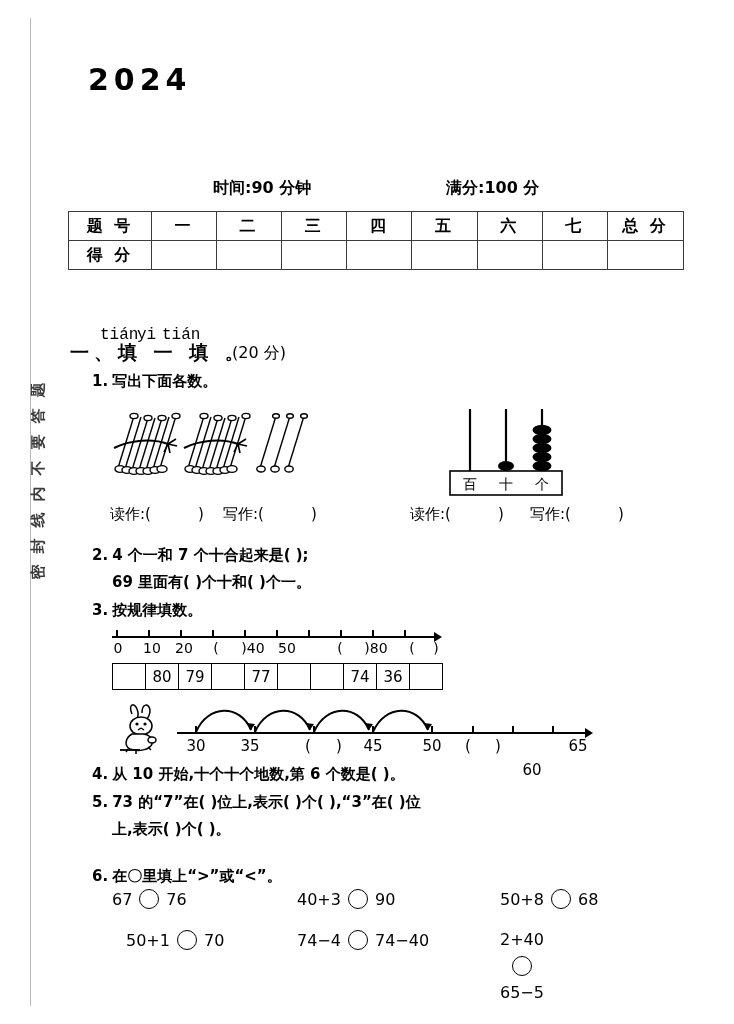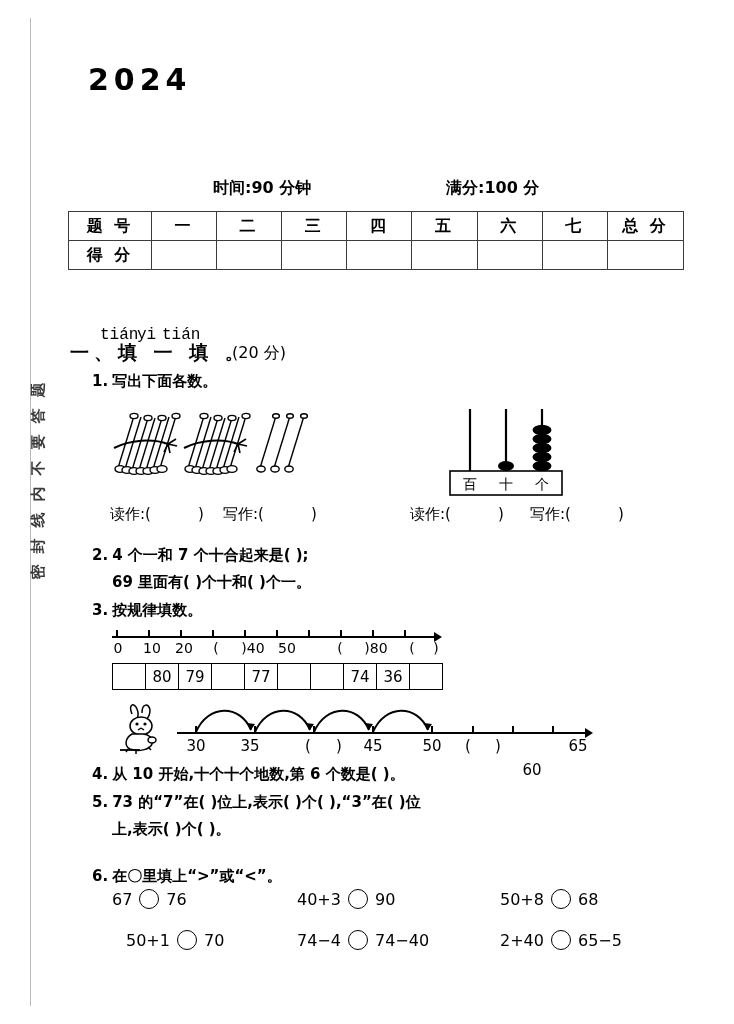--- a/index.html
+++ b/index.html
@@ -459,18 +459,18 @@
   <div class="cmp-item" style="left:0px;margin-left:14px;">
     <span>50+1</span>
     <span class="circ"></span>
     <span>70</span>
   </div>
   <div class="cmp-item" style="left:185px;">
     <span>74−4</span>
     <span class="circ"></span>
     <span>74−40</span>
   </div>
-  <div class="cmp-item" style="left:388px;">
+  <div class="cmp-item" style="left:388px;flex-direction:column;">
     <span>2+40</span>
     <span class="circ"></span>
     <span>65−5</span>
   </div>
 </div>
 
 </body></html>

